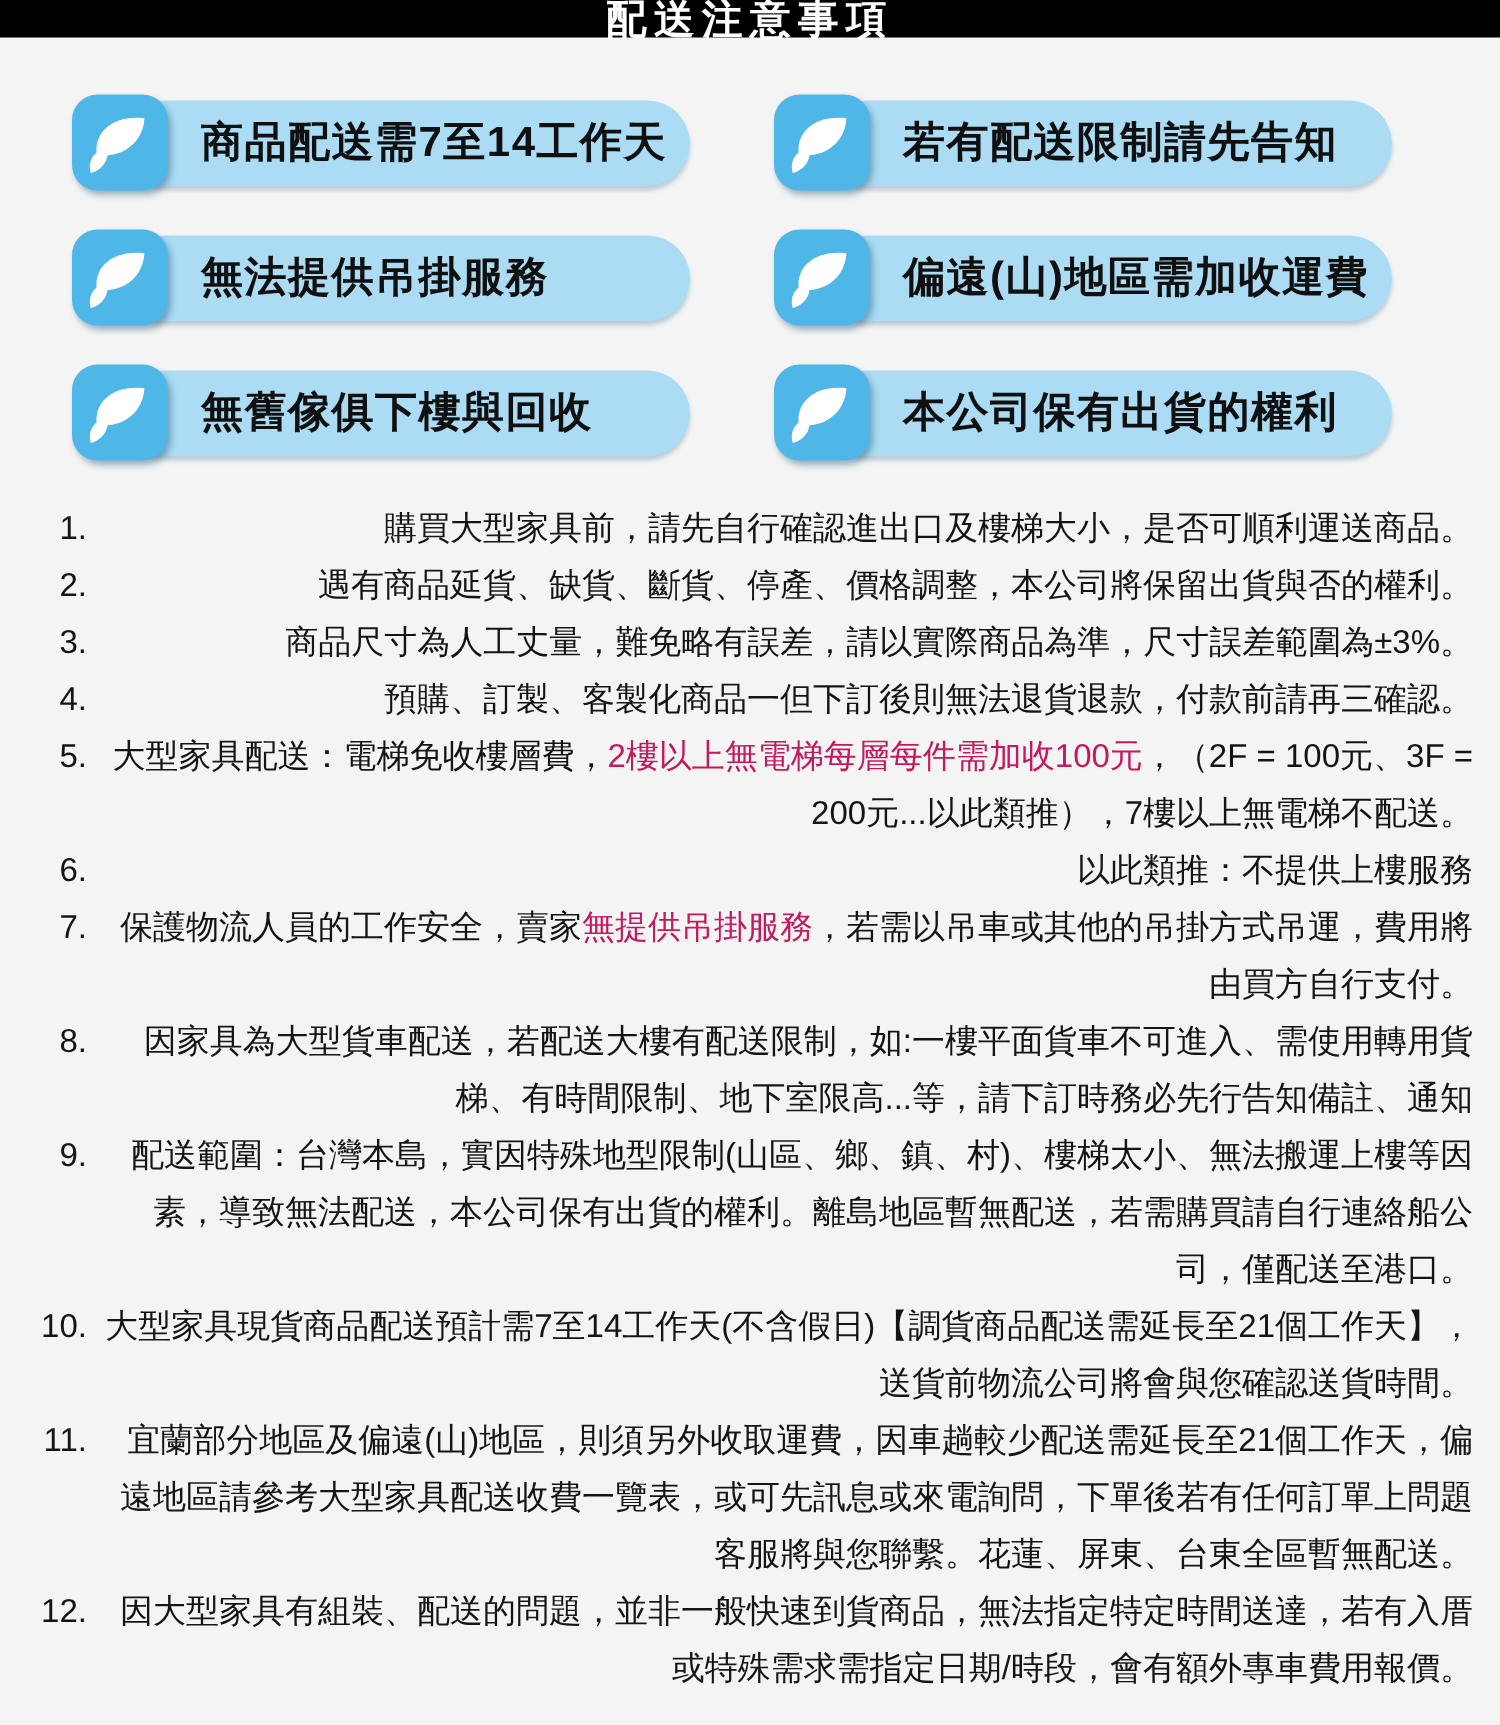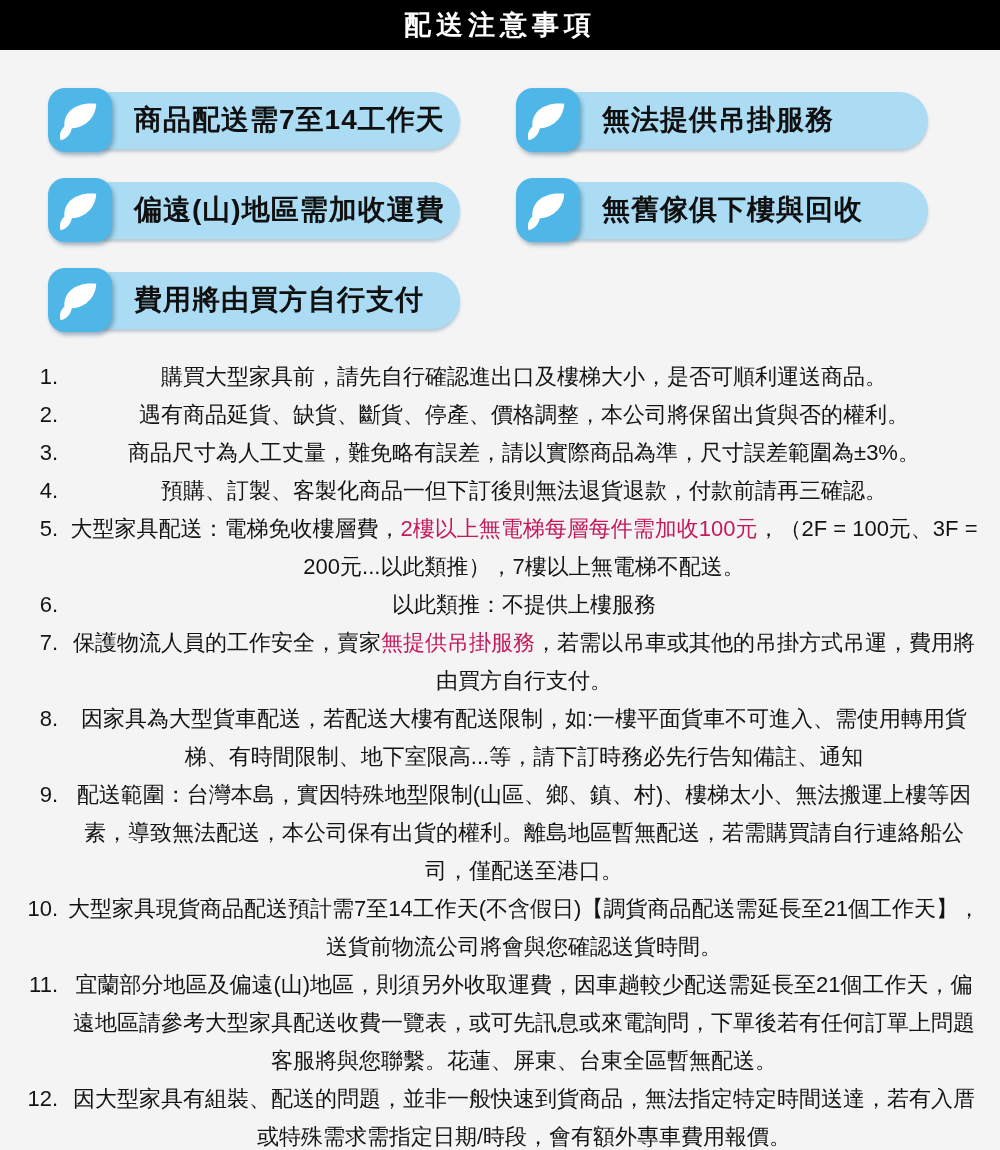--- a/index.html
+++ b/index.html
@@ -6,21 +6,21 @@
   body{
     width:1000px;
     min-height:1150px;
     background:var(--page-bg,#f4f4f4);
     font-family:"Liberation Sans", sans-serif;
     color:var(--text,#141414);
     -webkit-font-smoothing:antialiased;
   }
   
   .header{
-    height:50px;
+    height:25px;
     background:var(--header-bg,#000);
     display:flex;align-items:center;justify-content:center;
   }
   .header h1{
     margin:0;
     color:var(--header-text,#fff);
     font-size:27px;
     font-weight:bold;
     letter-spacing:5px;
   }
@@ -78,21 +78,21 @@
     line-height:38px;
   }
   .note-item .num{
     flex:0 0 36px;
     text-align:right;
     white-space:nowrap;
   }
   .note-item .txt{
     flex:1;
     margin-left:8px;
-    text-align:center;
+    text-align:right;
   }
   .note-item .txt .hl{
     color:var(--highlight,#c4195c);
   }
 </style>
 </head>
 <body>
 
 <div class="header">
   <h1>配送注意事項</h1>
@@ -103,20 +103,30 @@
     <div class="pill"></div>
     <span class="icon">
       <svg viewBox="0 0 64 64" aria-hidden="true">
         <path fill="#ffffff" d="M13 42 C 10 23 27 9 52 12 C 51 32 34 45 13 42 Z"></path>
         <path fill="#ffffff" d="M8 57 C 5 47 11 38 22 37 C 23 47 17 55 8 57 Z"></path>
       </svg>
     </span>
     <span class="badge-label">商品配送需7至14工作天</span>
   </div>
 
+  <div class="badge">
+    <div class="pill"></div>
+    <span class="icon">
+      <svg viewBox="0 0 64 64" aria-hidden="true">
+        <path fill="#ffffff" d="M13 42 C 10 23 27 9 52 12 C 51 32 34 45 13 42 Z"></path>
+        <path fill="#ffffff" d="M8 57 C 5 47 11 38 22 37 C 23 47 17 55 8 57 Z"></path>
+      </svg>
+    </span>
+    <span class="badge-label">若有配送限制請先告知</span>
+  </div>
 
   <div class="badge">
     <div class="pill"></div>
     <span class="icon">
       <svg viewBox="0 0 64 64" aria-hidden="true">
         <path fill="#ffffff" d="M13 42 C 10 23 27 9 52 12 C 51 32 34 45 13 42 Z"></path>
         <path fill="#ffffff" d="M8 57 C 5 47 11 38 22 37 C 23 47 17 55 8 57 Z"></path>
       </svg>
     </span>
     <span class="badge-label">無法提供吊掛服務</span>
@@ -145,21 +155,21 @@
   </div>
 
   <div class="badge">
     <div class="pill"></div>
     <span class="icon">
       <svg viewBox="0 0 64 64" aria-hidden="true">
         <path fill="#ffffff" d="M13 42 C 10 23 27 9 52 12 C 51 32 34 45 13 42 Z"></path>
         <path fill="#ffffff" d="M8 57 C 5 47 11 38 22 37 C 23 47 17 55 8 57 Z"></path>
       </svg>
     </span>
-    <span class="badge-label">費用將由買方自行支付</span>
+    <span class="badge-label">本公司保有出貨的權利</span>
   </div>
 </div>
 
 <ol class="notes" id="notes">
   <li class="note-item">
     <span class="num">1.</span>
     <span class="txt"><span>購買大型家具前，請先自行確認進出口及樓梯大小，是否可順利運送商品。</span></span>
   </li>
 
   <li class="note-item">

